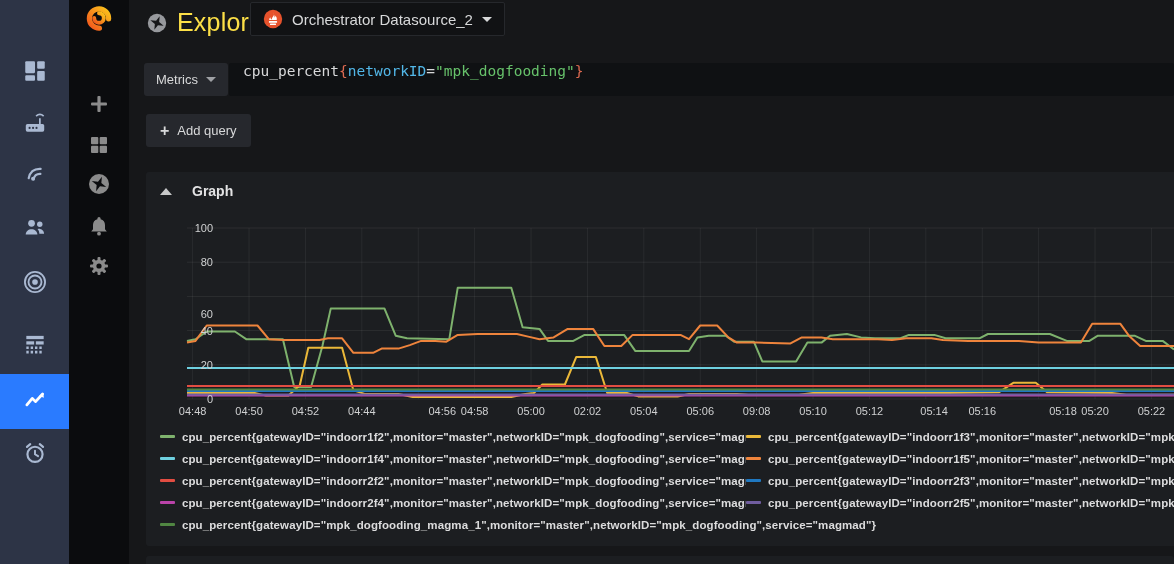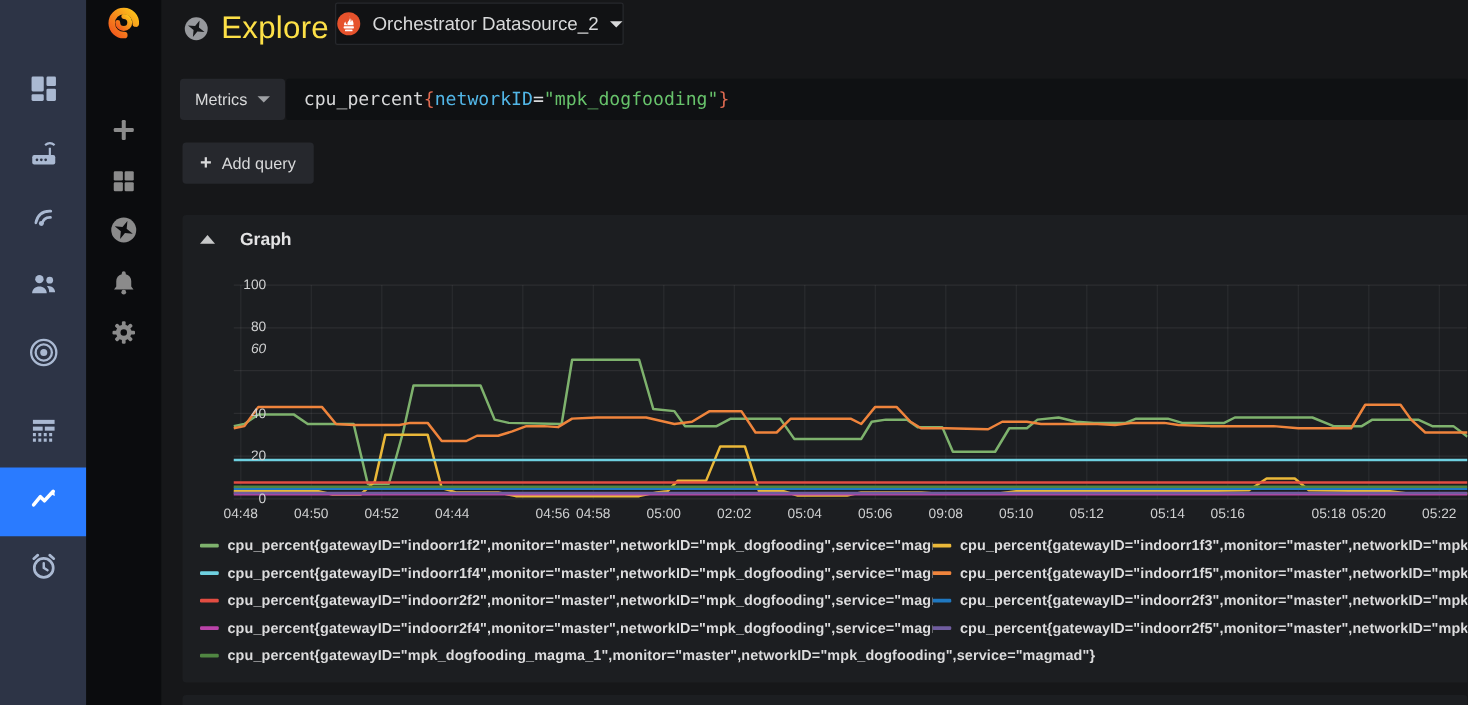--- a/index.html
+++ b/index.html
@@ -18,33 +18,33 @@
   .side2 .it { position:absolute; left:0; width:60px; height:36px; display:flex; align-items:center; justify-content:center; color:#8b8b8b; cursor:pointer; }
   .side2 .it svg { width:24px; height:24px; }
   .logo { position:absolute; left:16px; top:4px; width:28px; height:28px; cursor:pointer; }
 
   
   .content { position:absolute; left:129px; top:0; width:1045px; height:564px; }
 
   .explore-head { position:absolute; left:17px; top:8px; display:flex; align-items:center; gap:9px; }
   .explore-title { color:#fde047; font-size:25px; letter-spacing:.2px; }
 
-  .ds-picker { position:absolute; left:139px; top:2px; height:34px; min-width:230px;
+  .ds-picker { position:absolute; left:121px; top:2px; height:34px; min-width:230px;
     background:#111214; border:1px solid #26282c; border-radius:2px;
-    display:flex; align-items:center; gap:9px; padding:0 0; cursor:pointer; }
+    display:flex; align-items:center; gap:9px; padding:0 12px; cursor:pointer; }
   .ds-picker .lbl { color:#d8d9da; font-size:15px; }
   .caret { width:0; height:0; border-left:5px solid transparent; border-right:5px solid transparent; border-top:5px solid #d8d9da; }
 
   .metrics-btn { position:absolute; left:15px; top:63px; height:33px; padding:0 12px;
     background:#26282d; border-radius:3px; display:flex; align-items:center; gap:8px; cursor:pointer; }
   .metrics-btn .lbl { color:#d8d9da; font-size:13px; font-weight:500; }
   .metrics-btn .caret { border-top-color:#9fa1a5; }
 
   .query-field { position:absolute; left:100px; top:63px; width:945px; height:33px;
-    background:#0f1113; border-radius:2px; display:flex; align-items:center; padding:0 14px;
+    background:#0f1113; border-radius:2px; display:flex; padding:0 14px;
     font-family:"DejaVu Sans Mono", monospace; font-size:14.5px; cursor:text; white-space:pre; }
 
   .addq-btn { position:absolute; left:17px; top:114px; height:33px; padding:0 14px;
     background:#26282d; border-radius:3px; display:flex; align-items:center; gap:8px; cursor:pointer; }
   .addq-btn .plus { color:#d8d9da; font-size:16px; font-weight:700; line-height:1; }
   .addq-btn .lbl { color:#d8d9da; font-size:13px; font-weight:500; }
 
   
   .panel { position:absolute; left:17px; top:172px; width:1060px; height:374px;
     background:#1c1e21; border-radius:3px; }
@@ -261,21 +261,21 @@
             <polyline points="0.0,163.0 987.0,163.0" fill="none" stroke="#1F78C1" stroke-width="2" stroke-linejoin="round"></polyline>
             <polyline points="0.0,167.4 987.0,167.4" fill="none" stroke="#BA43A9" stroke-width="2" stroke-linejoin="round"></polyline>
             <polyline points="0.0,166.4 987.0,166.4" fill="none" stroke="#705DA0" stroke-width="2" stroke-linejoin="round"></polyline>
             <polyline points="0.0,161.4 987.0,161.4" fill="none" stroke="#508642" stroke-width="2" stroke-linejoin="round"></polyline>
           </svg>
         </div>
       <div id="ylabels">
           <div class="ylabel" style="top: 221px;">0</div>
           <div class="ylabel" style="top: 186.8px;">20</div>
           <div class="ylabel" style="top: 152.6px;">40</div>
-          <div class="ylabel" style="top: 101px; font-style: italic;">60</div>
+          <div class="ylabel" style="top: 136px;">60</div>
           <div class="ylabel" style="top: 84.2px;">80</div>
           <div class="ylabel" style="top: 50px;">100</div>
         </div>
       <div id="xlabels">
           <div class="xlabel" style="left: 24.64px;">04:48</div>
           <div class="xlabel" style="left: 81.04px;">04:50</div>
           <div class="xlabel" style="left: 137.44px;">04:52</div>
           <div class="xlabel" style="left: 193.84px;">04:44</div>
           <div class="xlabel" style="left: 266px; text-align: right;">04:56</div>
           <div class="xlabel" style="left: 306.64px;">04:58</div>

